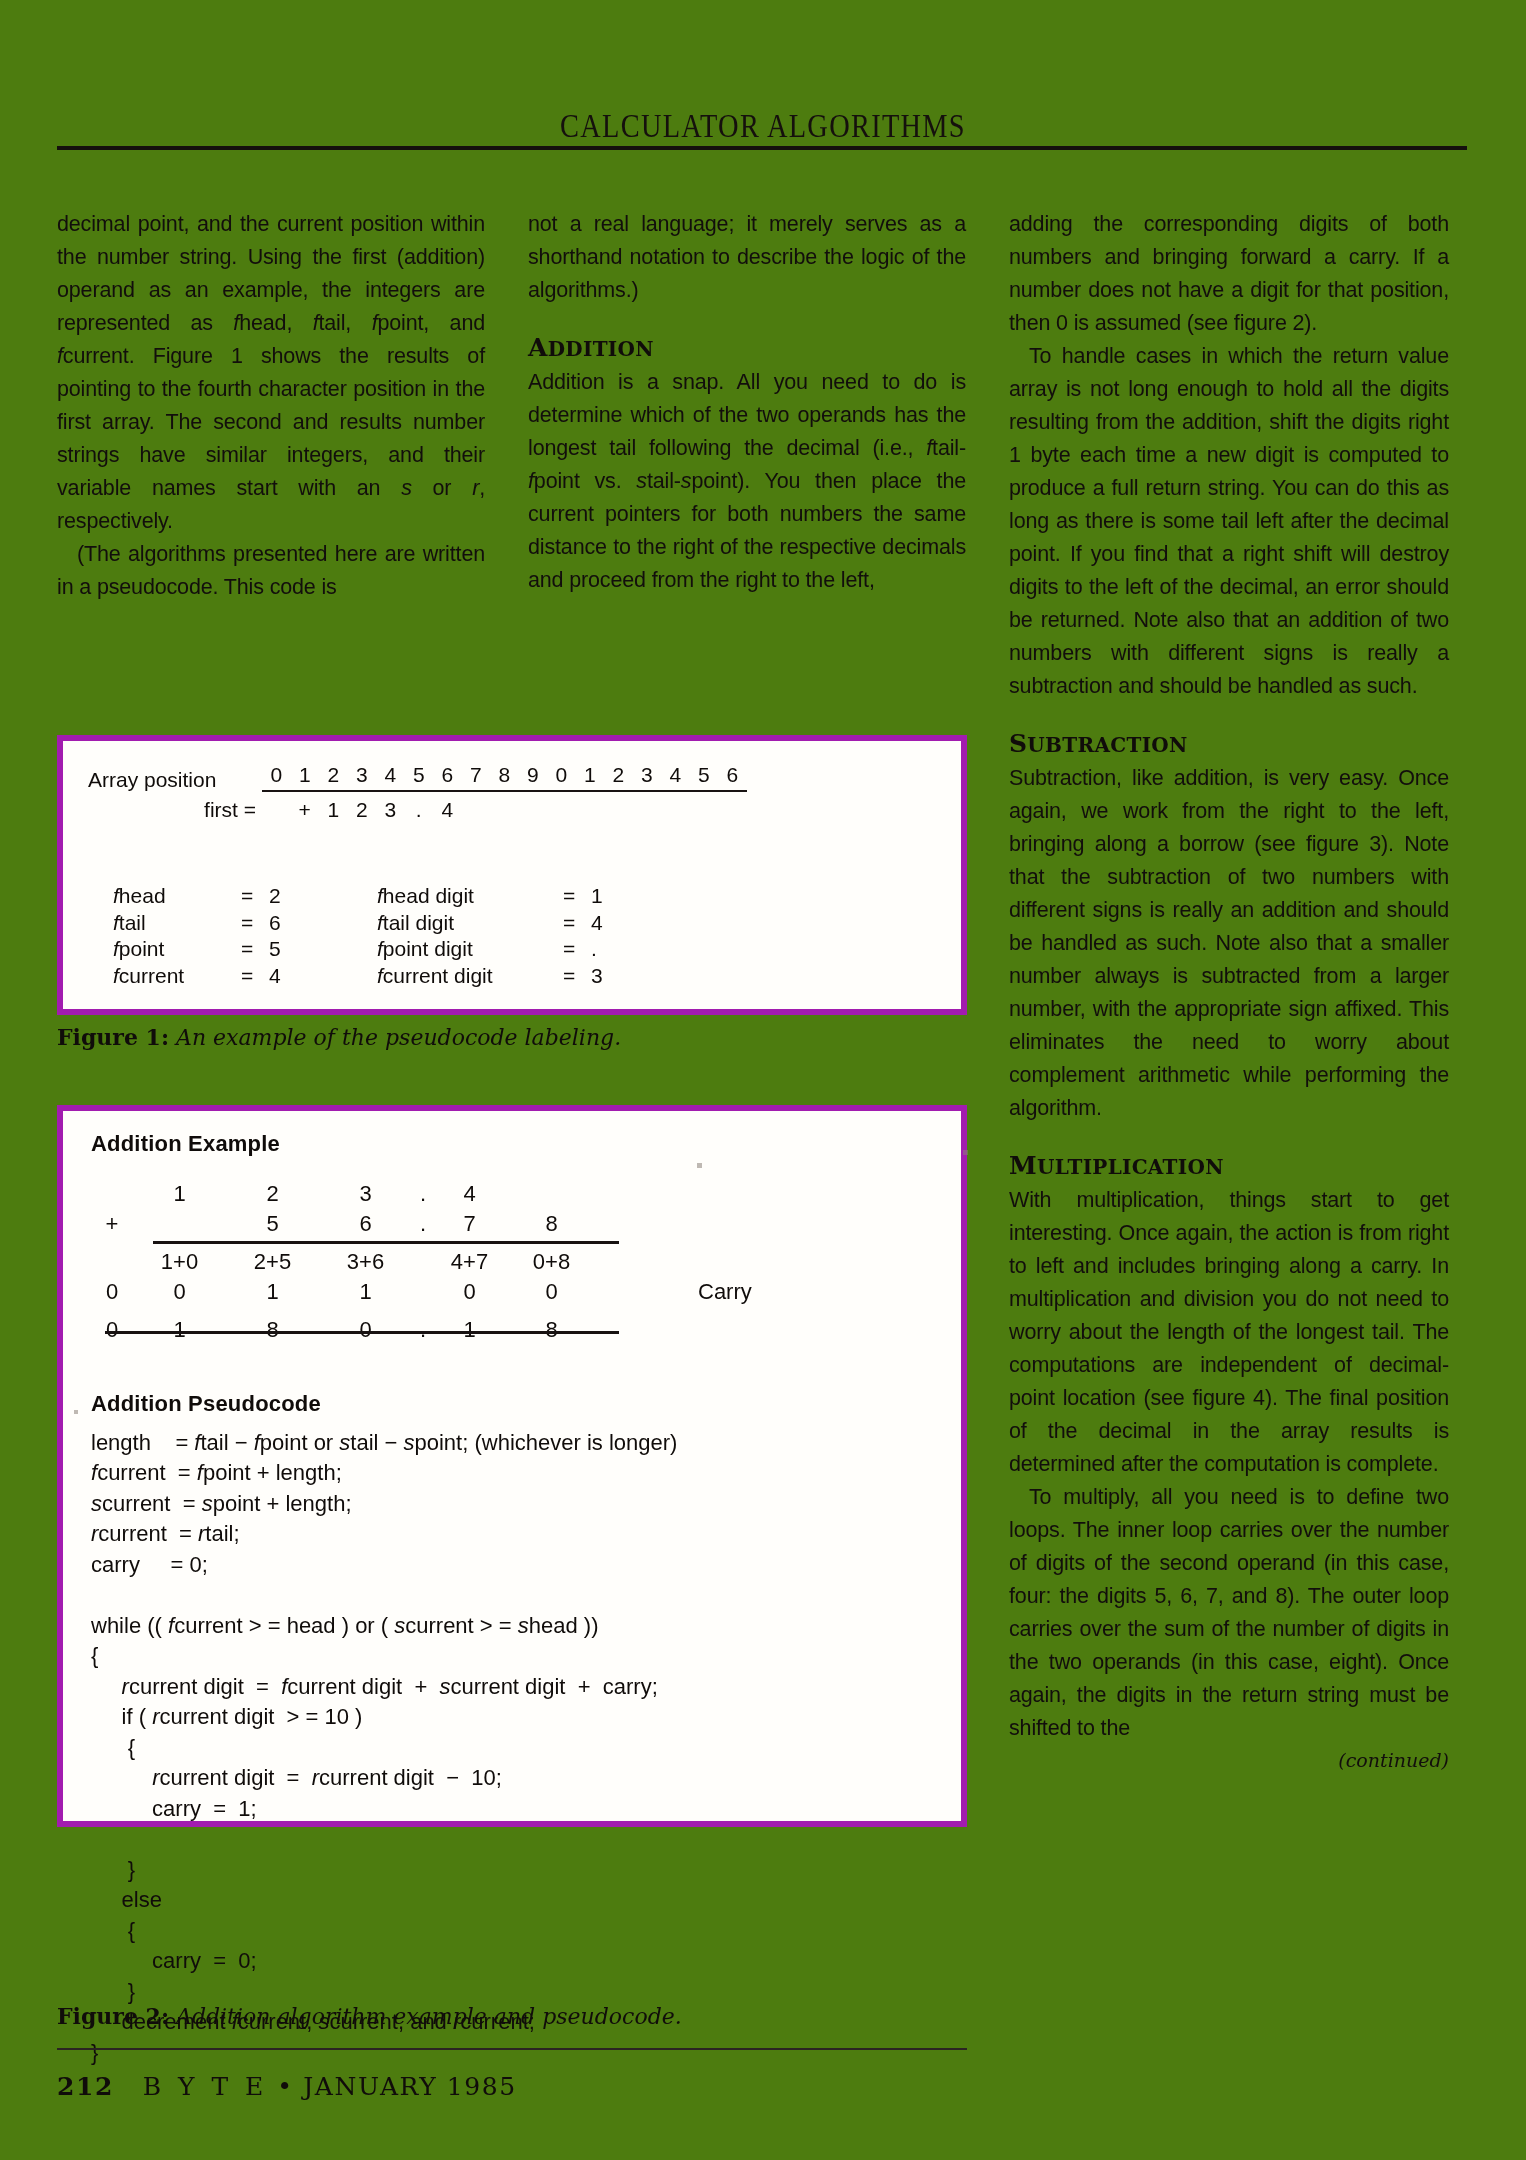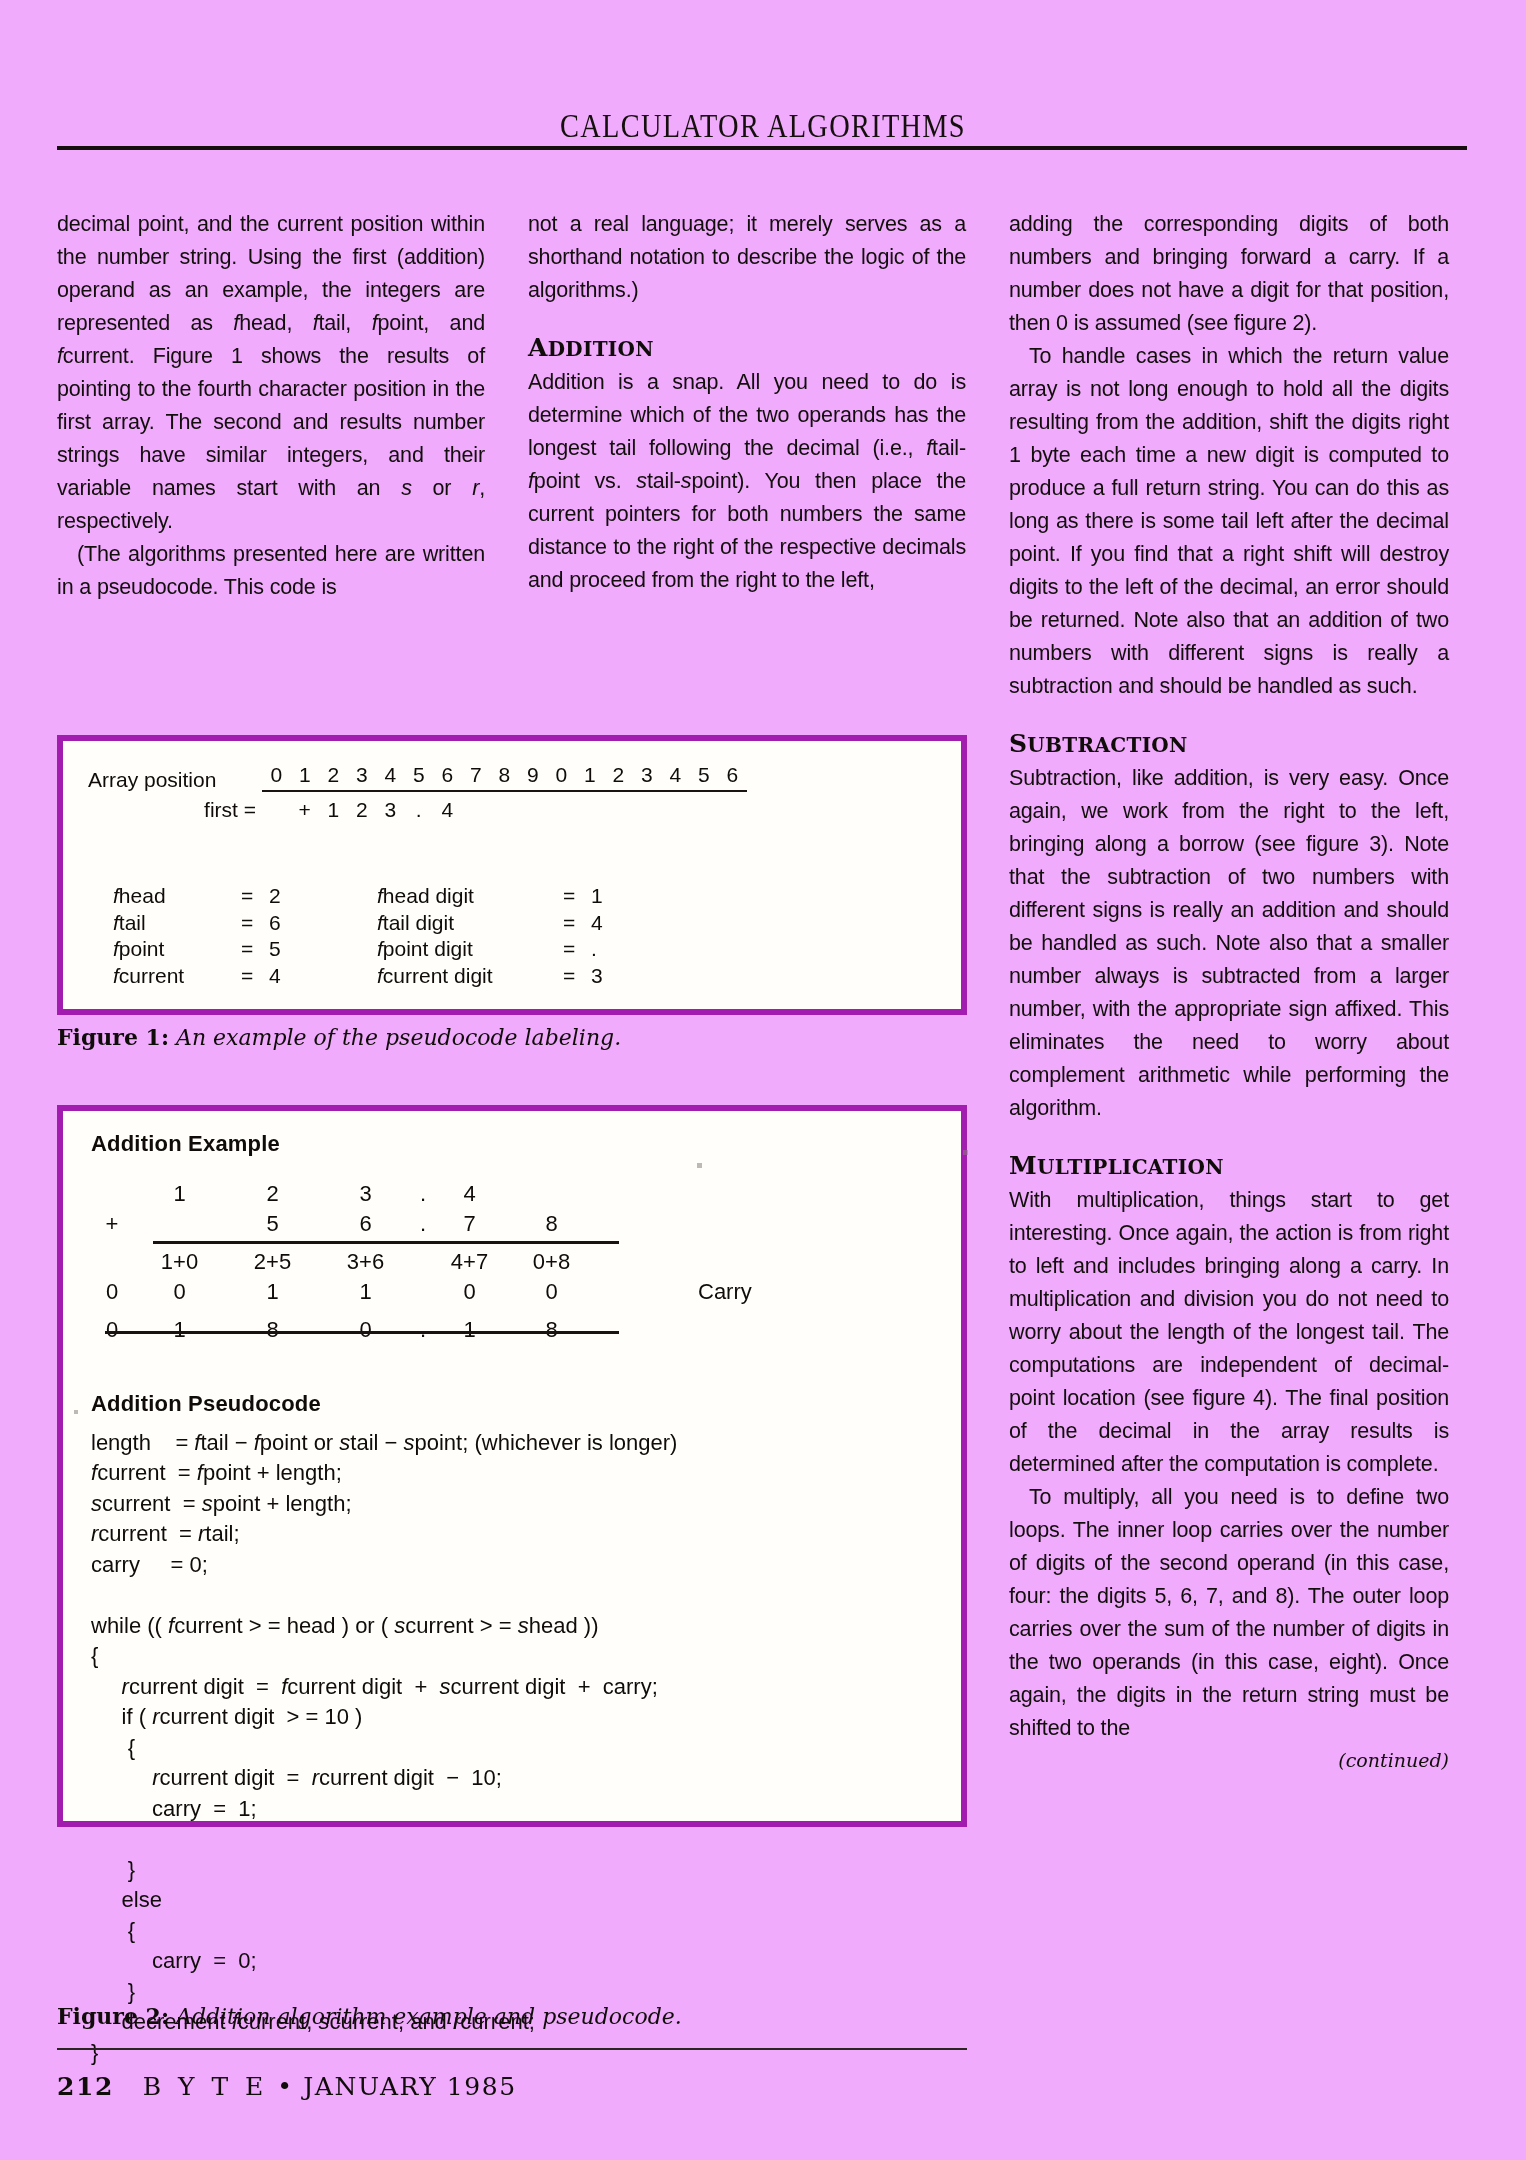--- a/index.html
+++ b/index.html
@@ -12,21 +12,21 @@
     height: 2160px;
     position: relative;
     font-family: "Liberation Sans", sans-serif;
     color: #100c0a;
     overflow: hidden;
   }
 
   .page {
     position: absolute;
     inset: 0;
-    background: #f0abfc;
+    background: #4d7c0f;
   }
 
   
   .running-head {
     position: absolute;
     top: 108px;
     left: 0;
     width: 1526px;
     text-align: center;
     font-family: "Liberation Serif", serif;

